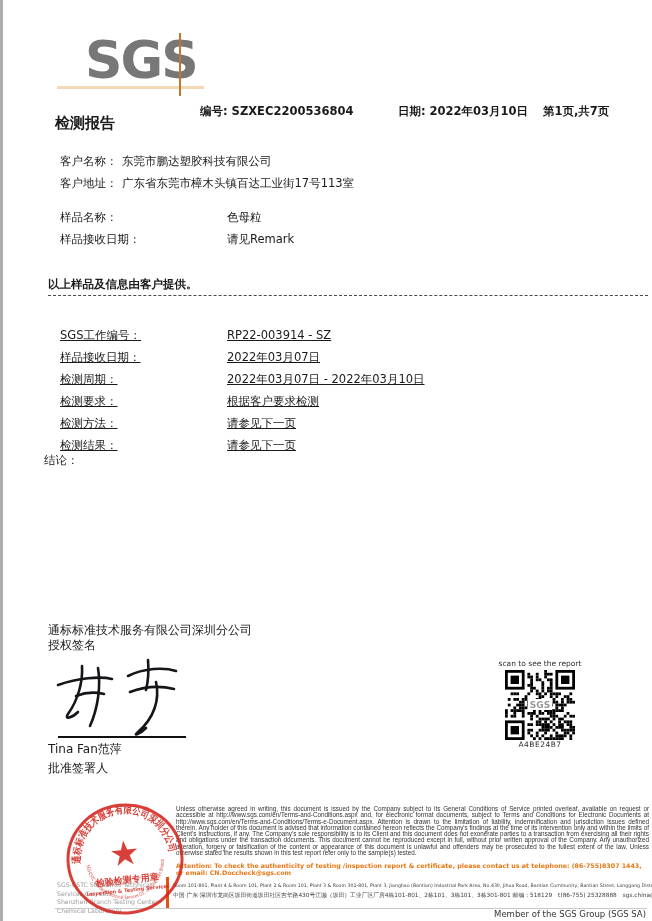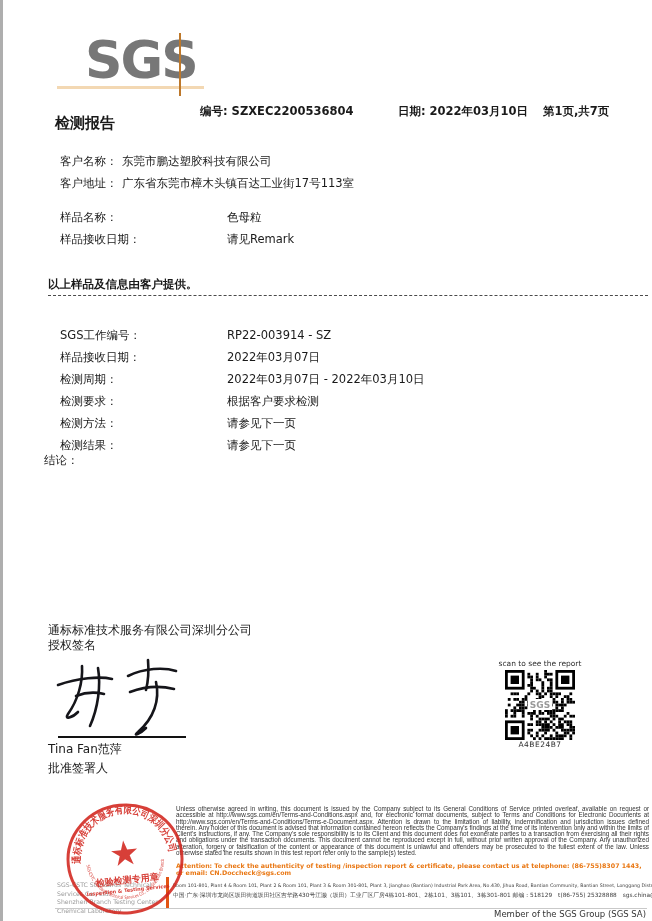--- a/index.html
+++ b/index.html
@@ -12,21 +12,21 @@
   .logo-hline{position:absolute;left:57px;top:86px;width:147px;height:3px;background:#f3d8b3;}
   .logo-vline{position:absolute;left:179px;top:33px;width:2px;height:63px;background:#bd782b;}
   
   .title{position:absolute;left:55px;top:114px;font-size:15px;font-weight:bold;}
   .meta{position:absolute;top:104px;font-size:11.5px;font-weight:600;white-space:nowrap;}
   .m-no{left:200px;} .m-date{left:398px;} .m-page{left:543px;}
   
   .rows{position:absolute;left:60px;font-size:11.5px;}
   .row{display:flex;line-height:22px;white-space:nowrap;}
   .lbl-sm{flex:0 0 62px;} .lbl-lg{flex:0 0 167px;}
-  .client-rows{top:150px;} .sample-rows{top:206px;} .report-rows{top:324px;}
+  .client-rows{top:150px;} .sample-rows{top:206px;} .report-rows{top:324px;text-decoration:underline;}
   .note{position:absolute;left:48px;top:273px;font-size:11.5px;line-height:22px;font-weight:bold;}
   .dash{position:absolute;left:48px;top:295px;width:600px;border-top:1.5px dashed #4a4a4a;}
   .conclusion{position:absolute;left:44px;top:452px;font-size:11.5px;display:flex;align-items:flex-end;}
   .conclusion .lbl-lg{line-height:16px;}
   .conclusion .val{width:402px;line-height:16px;white-space:normal;}
   
   .sig-company{position:absolute;left:48px;top:623px;font-size:12px;line-height:15px;}
   .sig-svg{position:absolute;left:52px;top:652px;width:140px;height:85px;}
   .sig-line{position:absolute;left:58px;top:736px;width:128px;height:1.5px;background:#121212;}
   .sig-name{position:absolute;left:48px;top:741px;font-size:12px;}

